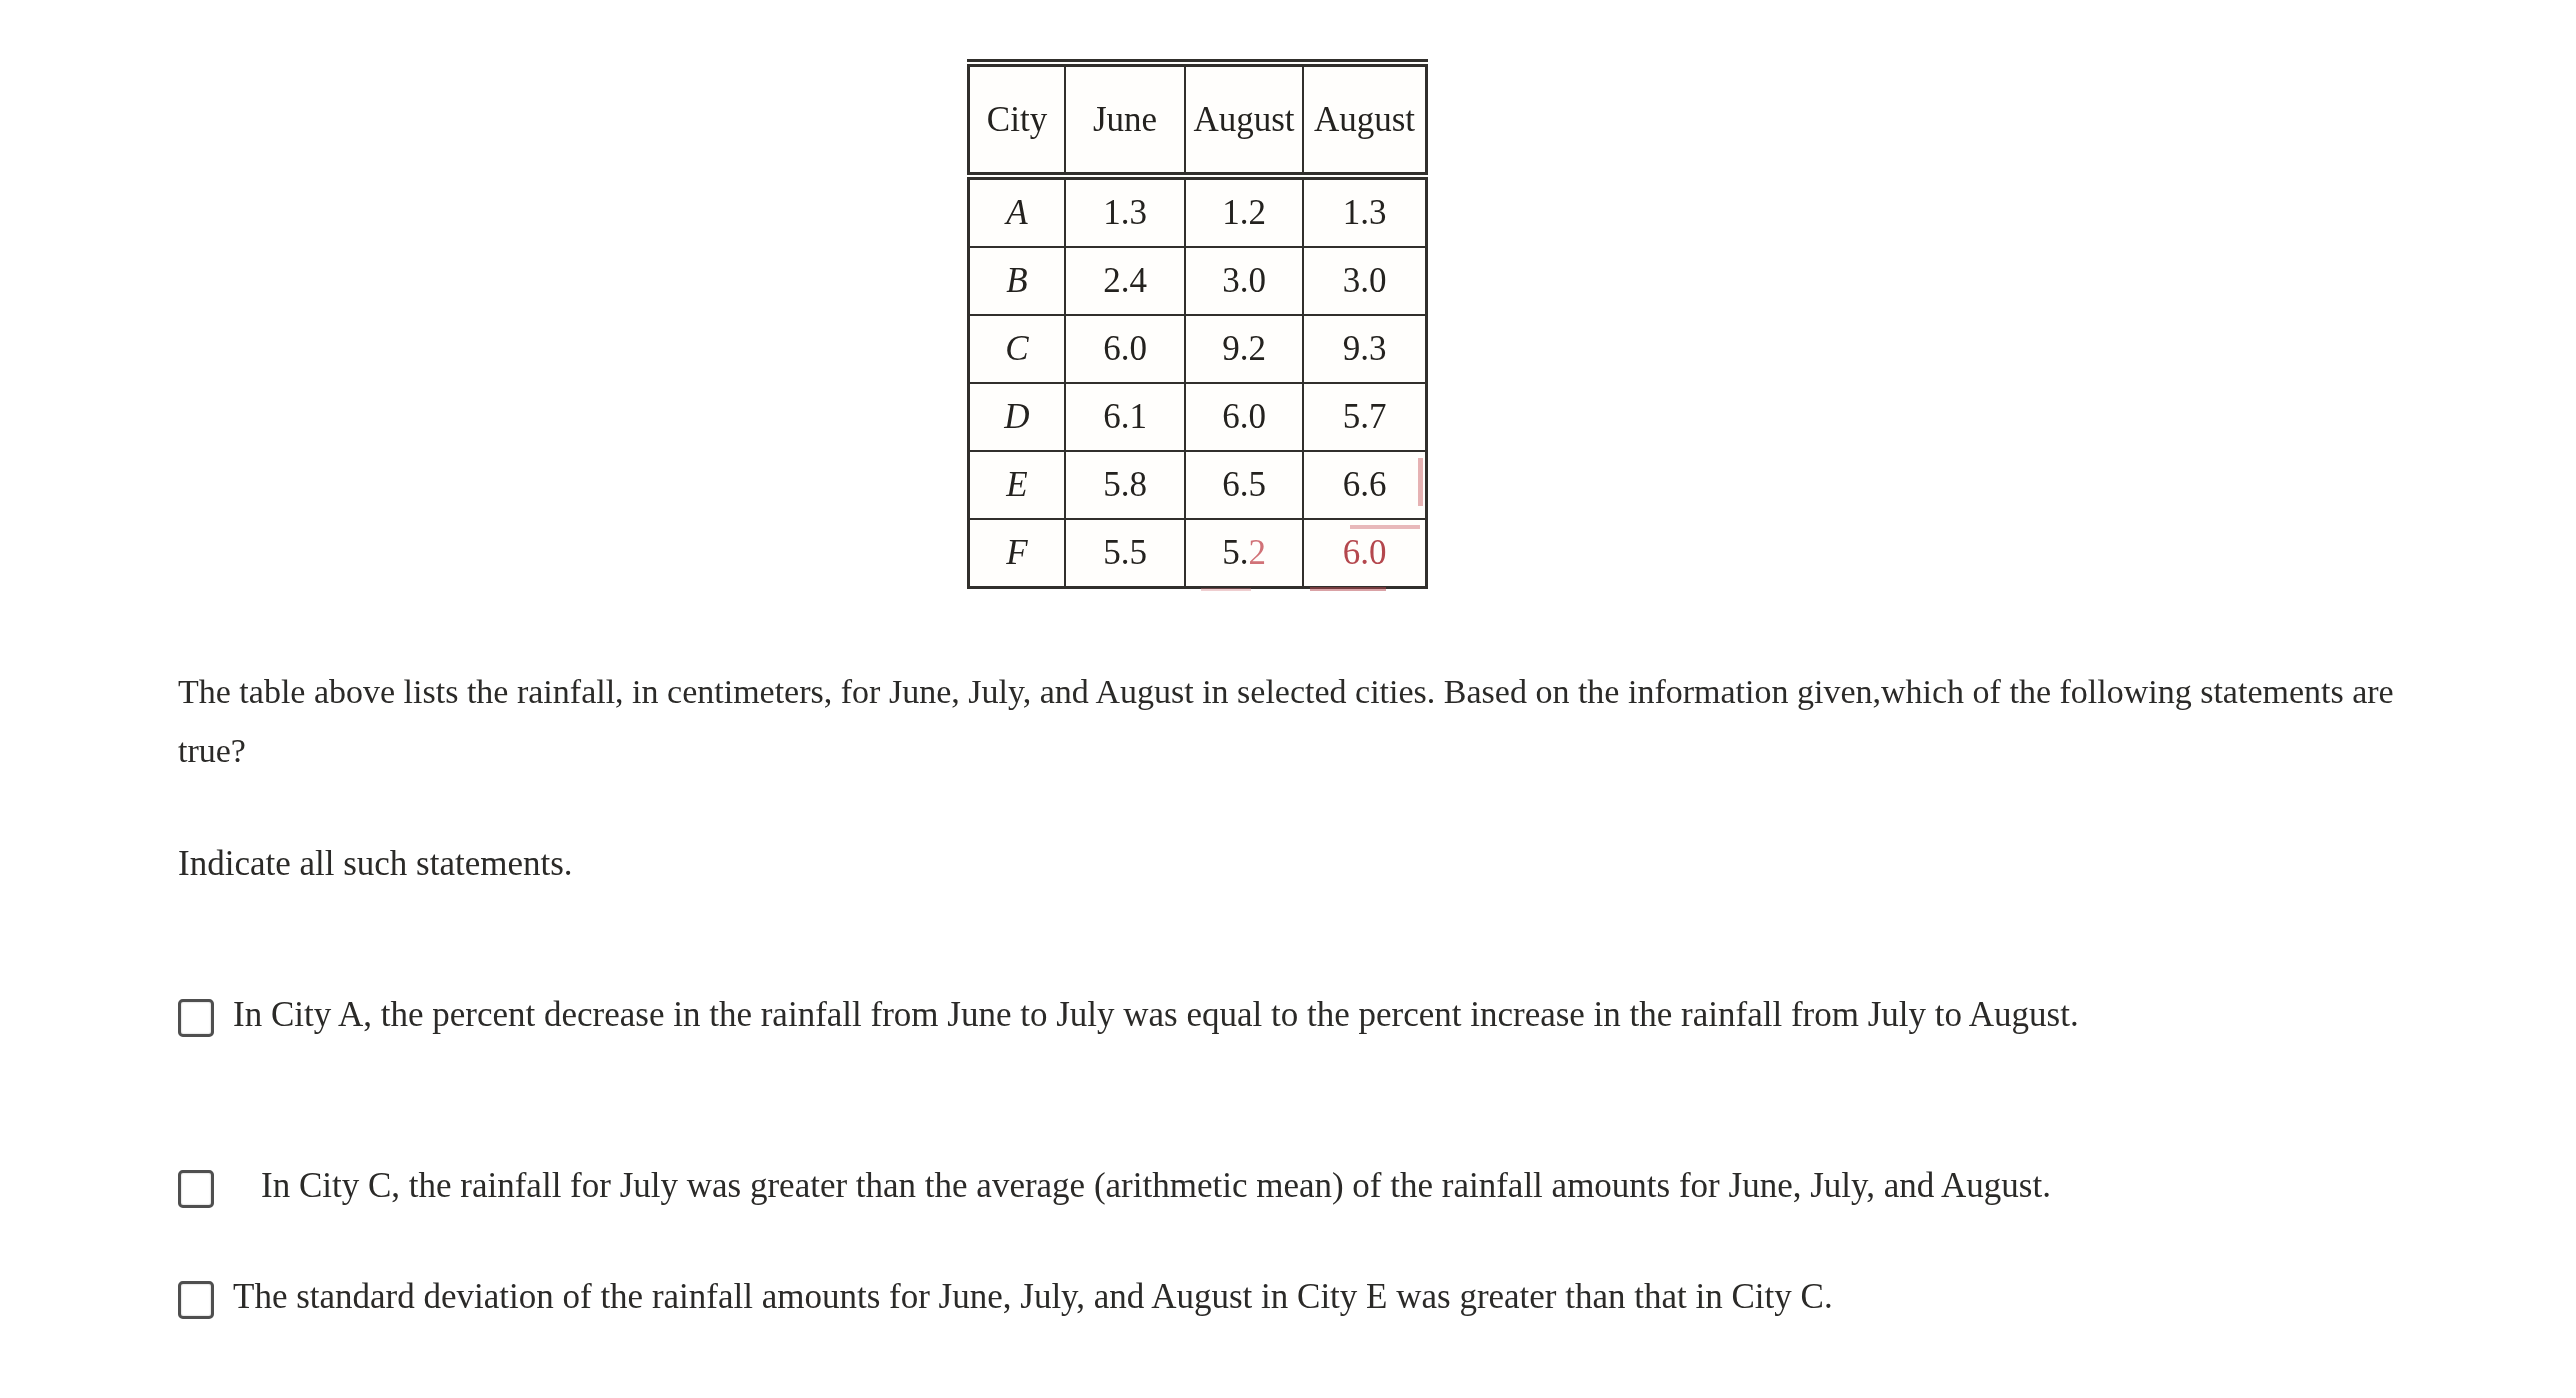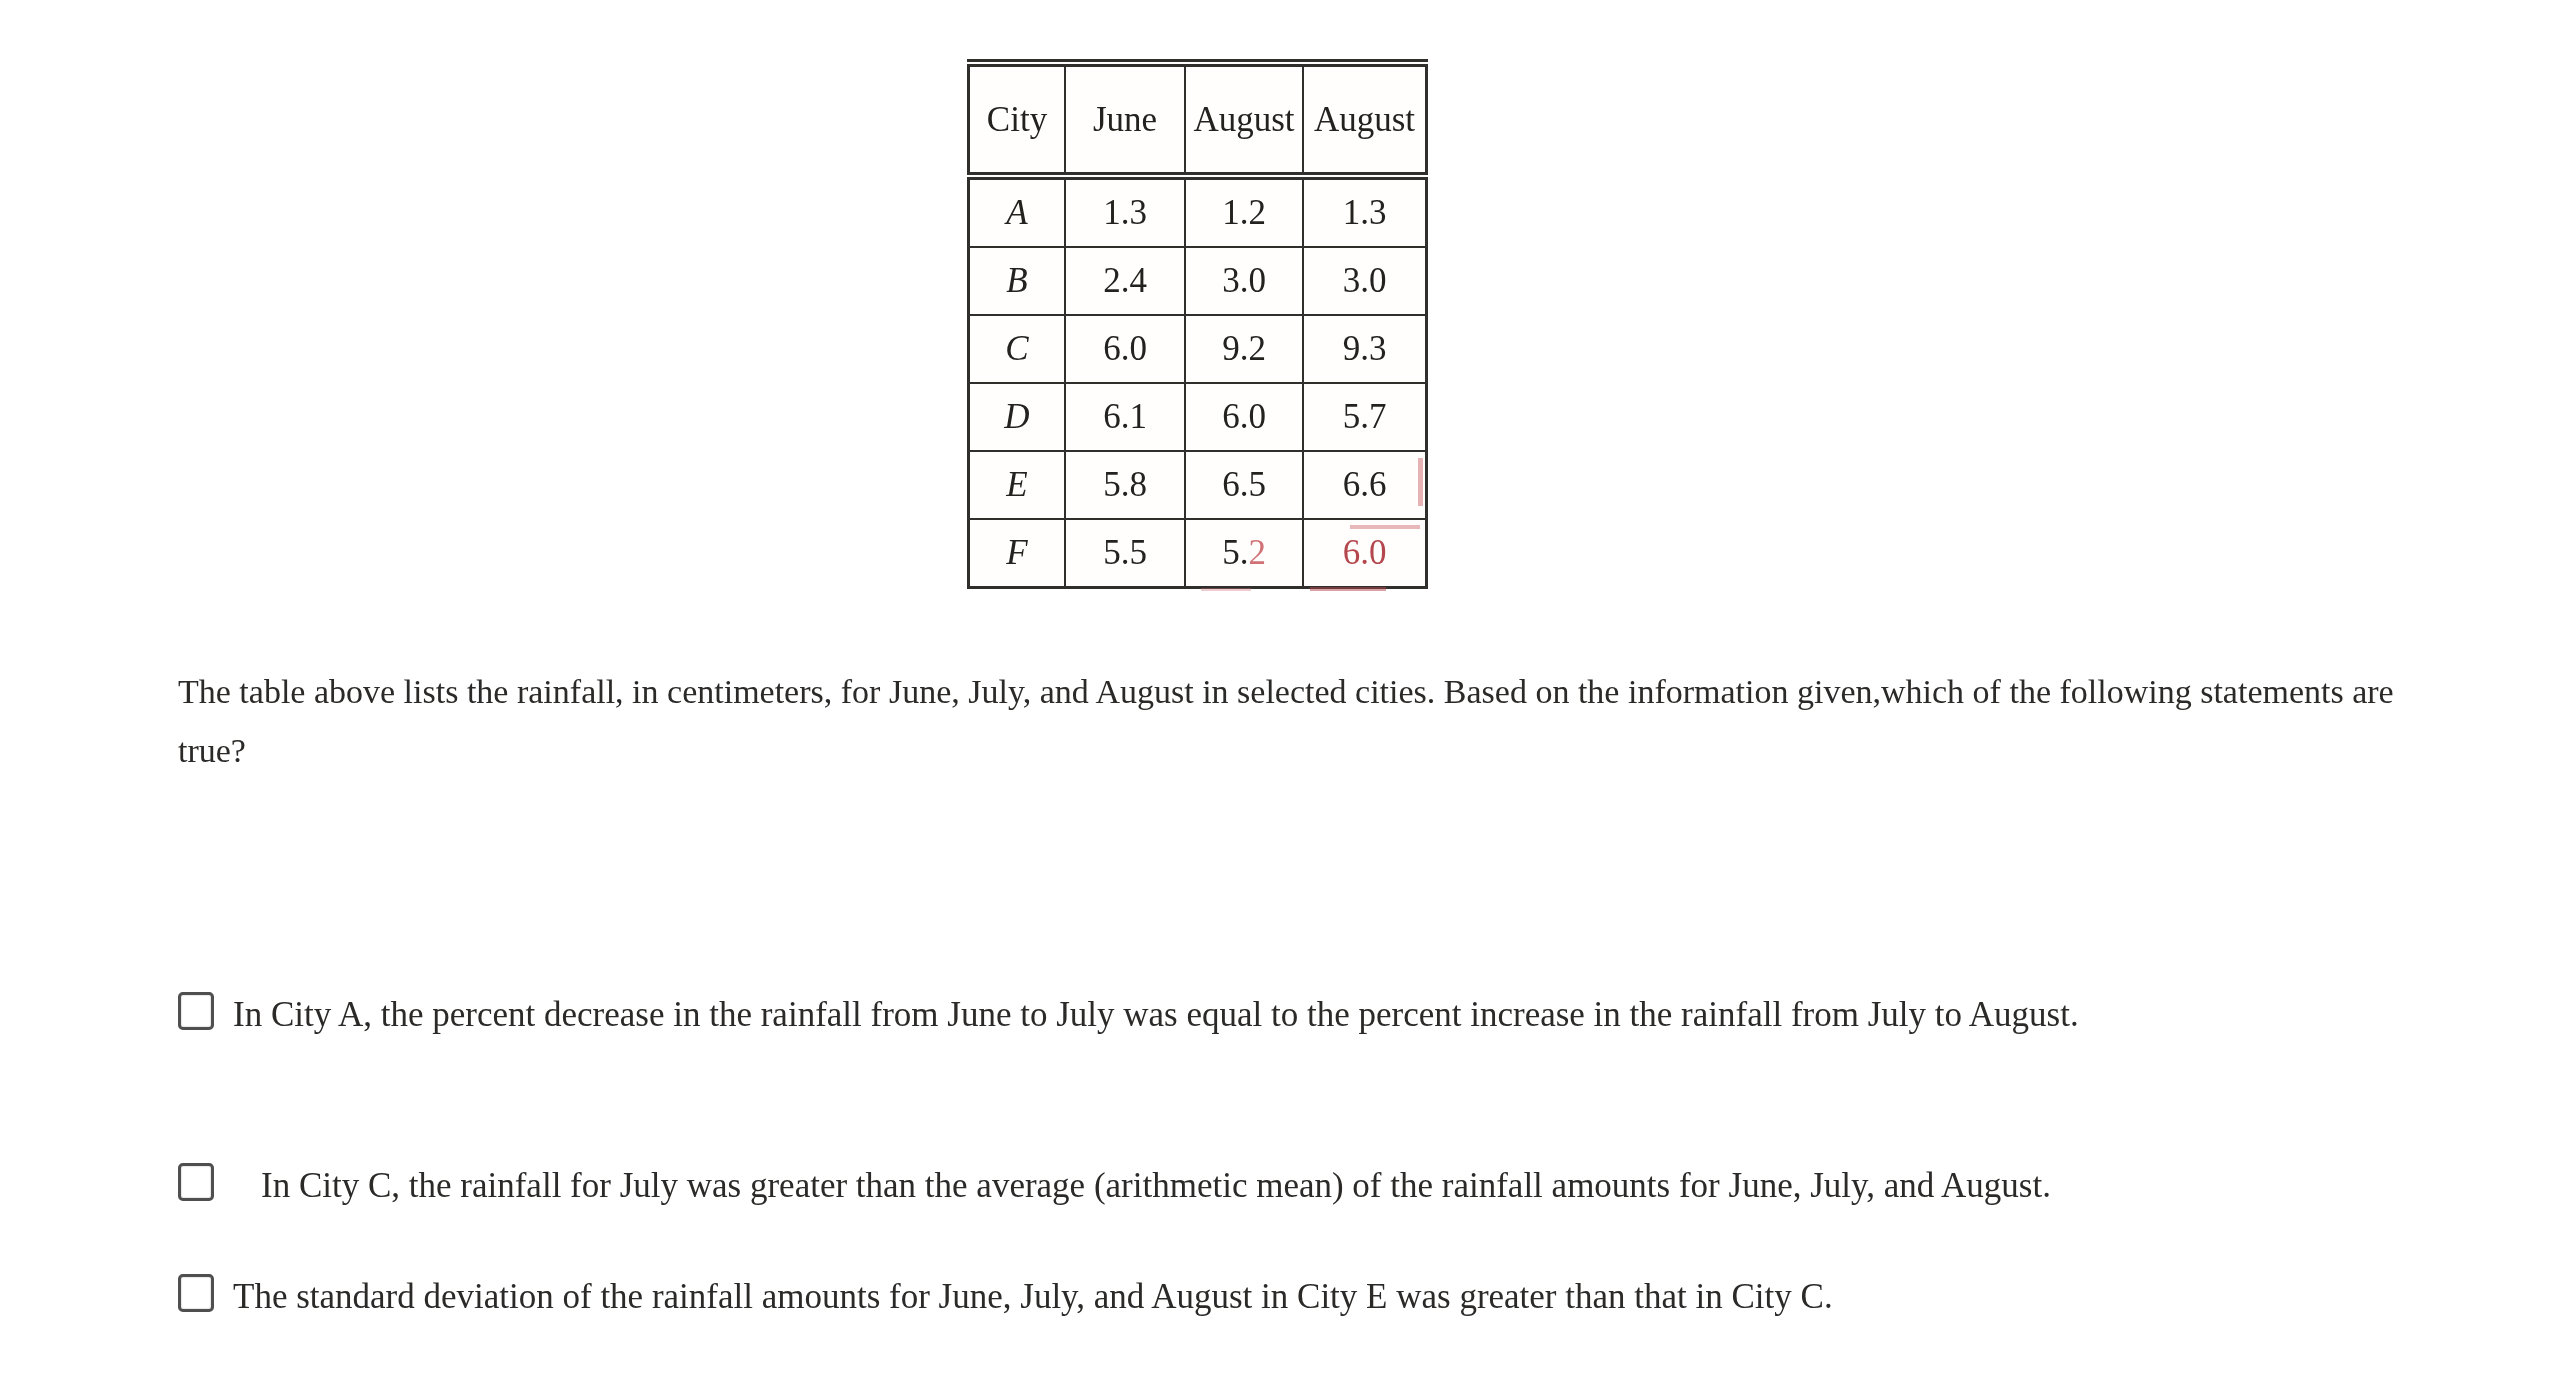--- a/index.html
+++ b/index.html
@@ -84,21 +84,21 @@
     top: 841px;
     font-size: 35px;
     line-height: 45px;
   }
 
   
   .option {
     position: absolute;
     left: 178px;
     display: flex;
-    align-items: flex-start;
+    align-items: flex-end;
     white-space: nowrap;
     font-size: 35px;
     cursor: pointer;
   }
   .option-1 { top: 992px; }
   .option-2 { top: 1163px; gap: 28px; }
   .option-3 { top: 1274px; }
   .checkbox {
     width: 30px;
     height: 32px;
@@ -168,20 +168,21 @@
       </tbody>
     </table>
     <div class="ink-mark mark-right-e"></div>
     <div class="ink-mark mark-divider-f"></div>
     <div class="ink-mark mark-bottom-1"></div>
     <div class="ink-mark mark-bottom-2"></div>
   </div>
 
   <div class="prompt">The table above lists the rainfall, in centimeters, for June, July, and August in selected cities. Based on the information given,which of the following statements are true?</div>
 
+  <div class="instruction">Indicate all such statements.</div>
 
   <div class="option option-1">
     <span class="checkbox" role="checkbox" aria-checked="false"></span>
     <span class="option-label">In City A, the percent decrease in the rainfall from June to July was equal to the percent increase in the rainfall from July to August.</span>
   </div>
 
   <div class="option option-2">
     <span class="checkbox" role="checkbox" aria-checked="false"></span>
     <span class="option-label">In City C, the rainfall for July was greater than the average (arithmetic mean) of the rainfall amounts for June, July, and August.</span>
   </div>

